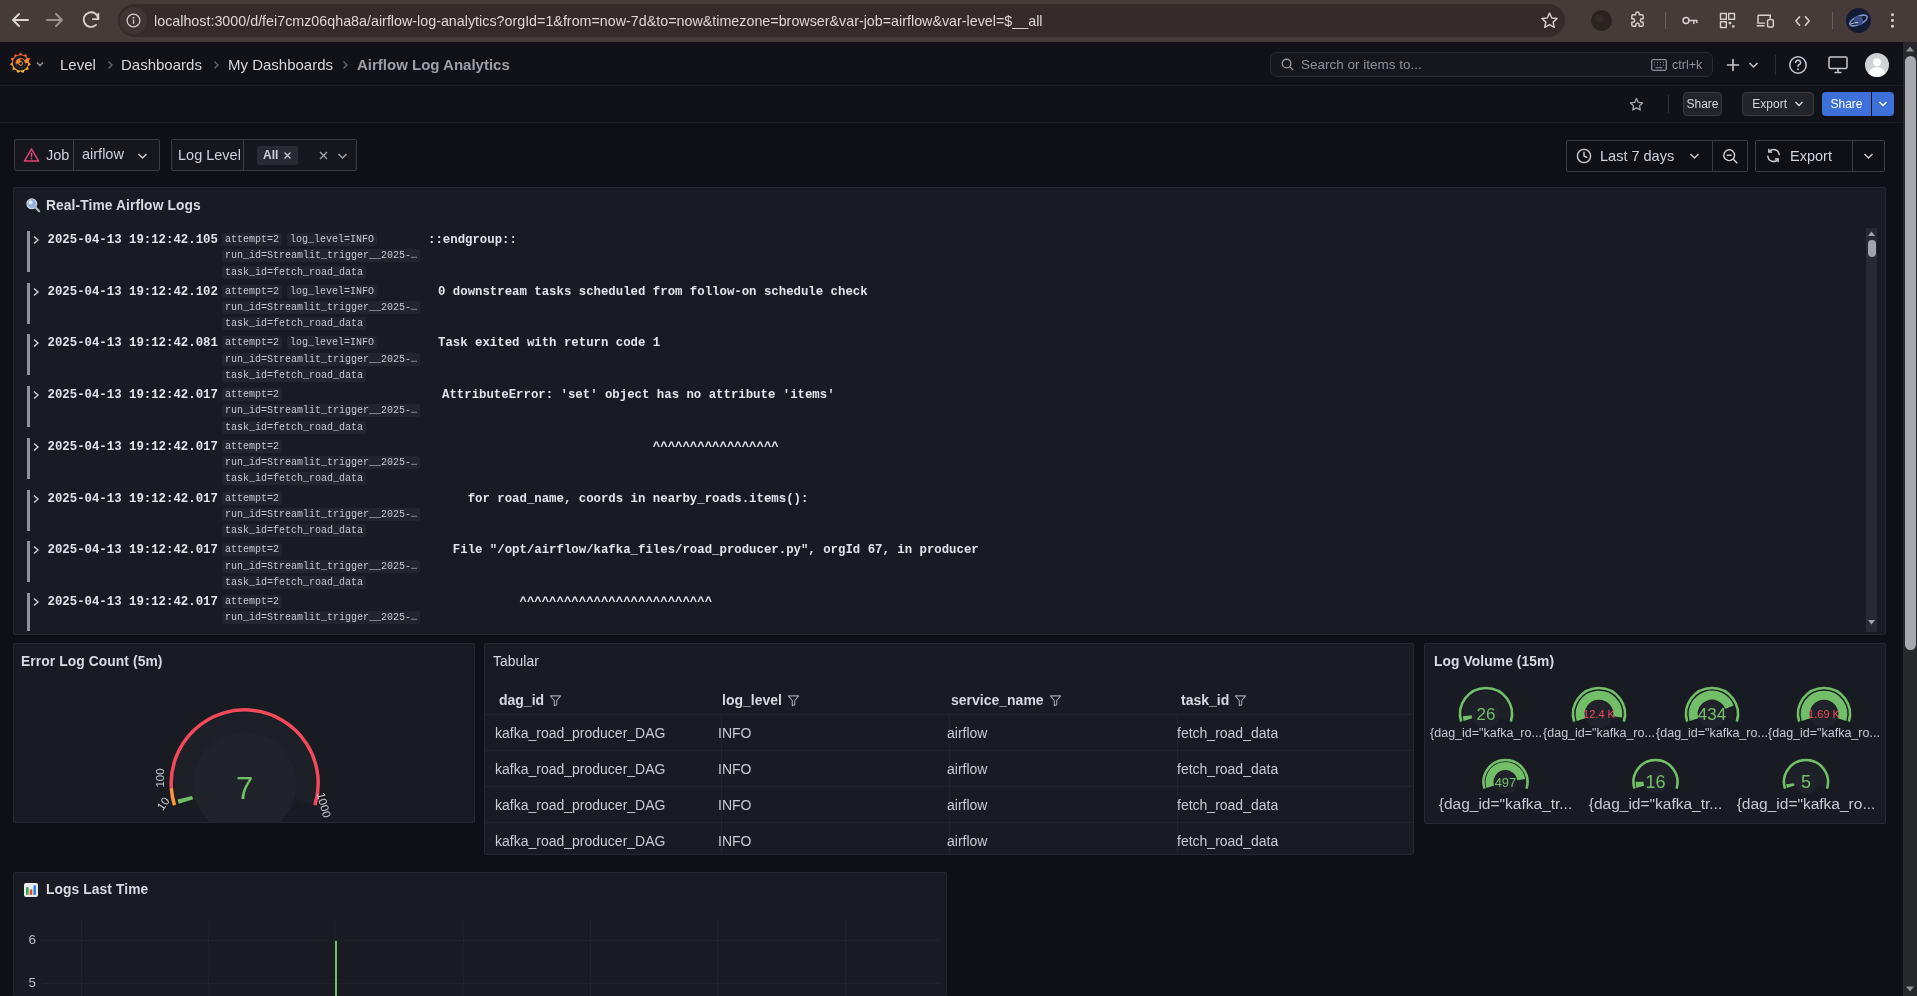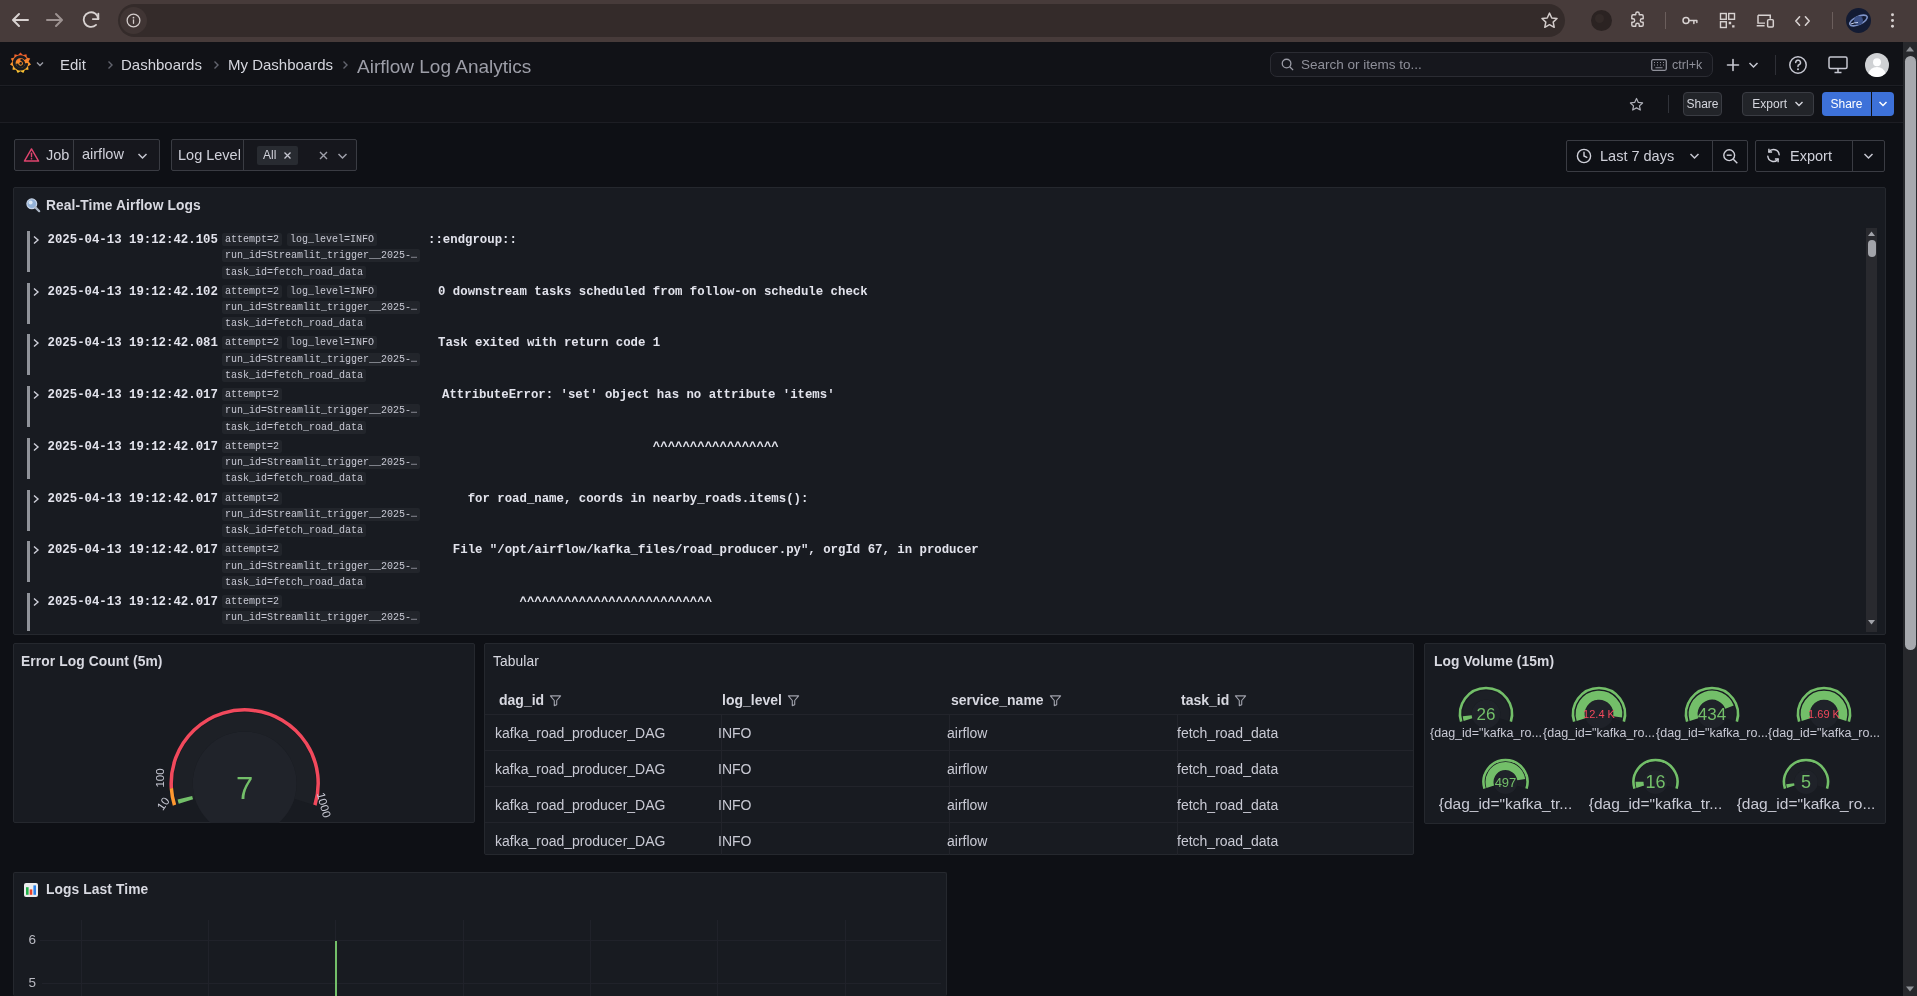--- a/index.html
+++ b/index.html
@@ -27,20 +27,21 @@
 <path d="M20 11a8 8 0 1 0-2.5 6.4" stroke="#d8d2d1" stroke-width="2" fill="none" stroke-linecap="round"></path>
 <path d="M20 5v6h-6" fill="none" stroke="#d8d2d1" stroke-width="2" stroke-linecap="round" stroke-linejoin="round"></path>
     </svg>
 <div class="abs" style="left:118px;top:4px;width:1447px;height:33px;border-radius:17px;background:#342b2a"></div>
 <div class="abs" style="left:120px;top:7px;width:27px;height:27px;border-radius:50%;background:#403534"></div>
 <svg class="abs" style="left:125px;top:12px" width="17" height="17" viewBox="0 0 24 24">
 <circle cx="12" cy="12" r="9" stroke="#d3cccb" stroke-width="1.8" fill="none"></circle>
 <path d="M12 11v5" stroke="#d3cccb" stroke-width="1.8" stroke-linecap="round"></path>
       <circle cx="12" cy="8" r="1.2" fill="#d3cccb"></circle>
     </svg>
+<div class="abs" style="left:154px;top:13px;font-size:14.3px;color:#ddd7d6;letter-spacing:0;white-space:nowrap">localhost:3000/d/fei7cmz06qha8a/airflow-log-analytics?orgId=1&amp;from=now-7d&amp;to=now&amp;timezone=browser&amp;var-job=airflow&amp;var-level=$__all</div>
 <svg class="abs" style="left:1539px;top:10px" width="21" height="21" viewBox="0 0 24 24">
 <path d="M12 3.5l2.6 5.6 6 .7-4.4 4.1 1.2 5.9-5.4-3-5.4 3 1.2-5.9L3.4 9.8l6-.7z" stroke="#d3cccb" stroke-width="1.7" fill="none" stroke-linejoin="round"></path>
     </svg>
 <div class="abs" style="left:1591px;top:10px;width:21px;height:21px;border-radius:50%;background:#2b2322"></div>
 <div class="abs" style="left:1595px;top:14px;width:9px;height:9px;border-radius:50%;background:#332a28"></div>
 <svg class="abs" style="left:1627px;top:10px" width="21" height="21" viewBox="0 0 24 24">
 <path d="M10 4.2a2 2 0 0 1 4 0V5.5h3A1.5 1.5 0 0 1 18.5 7v3h-1.3a2 2 0 0 0 0 4h1.3v3a1.5 1.5 0 0 1-1.5 1.5h-3v-1.3a2 2 0 0 0-4 0v1.3H7A1.5 1.5 0 0 1 5.5 17v-3h1.3a2 2 0 0 0 0-4H5.5V7A1.5 1.5 0 0 1 7 5.5h3z" stroke="#d8d2d1" stroke-width="1.6" fill="none" stroke-linejoin="round"></path>
     </svg>
 <div class="abs" style="left:1665px;top:12px;width:1px;height:17px;background:#6b5e5c"></div>
 <svg class="abs" style="left:1679px;top:10px" width="21" height="21" viewBox="0 0 24 24">
@@ -83,33 +84,33 @@
         </linearGradient>
       </defs>
 <path d="M11.5 1.5 L14 4 L17.5 3.2 L17.8 6.5 L21.2 7.6 L19.6 10.6 L22 13.4 L19.1 15.2 L19.5 18.7 L16 18.8 L14.3 22 L11.5 20.3 L8.7 22 L7 18.8 L3.5 18.7 L3.9 15.2 L1 13.4 L3.4 10.6 L1.8 7.6 L5.2 6.5 L5.5 3.2 L9 4 Z" fill="url(#glg)"></path>
 <path d="M16.6 8.2 a6.3 6.3 0 1 0 1.2 3.9" stroke="#181b20" stroke-width="2.7" fill="none"></path>
 <path d="M11.5 8.9 a3.5 3.5 0 0 1 3.5 3.5 a3.5 3.5 0 0 1 -3.5 3.5 a3.5 3.5 0 0 1 -3.4 -3.2" stroke="#181b20" stroke-width="2.2" fill="none"></path>
 <circle cx="11.7" cy="12.4" r="1.3" fill="#181b20"></circle>
     </svg>
 <svg class="abs" style="left:35px;top:59px" width="10" height="10" viewBox="0 0 10 10">
       <path d="M2 3.5l3 3 3-3" stroke="#9a9ba5" stroke-width="1.4" fill="none"></path>
     </svg>
-<div class="abs" style="left:60px;top:56px;font-size:15px;font-weight:500;color:#d5d6de;white-space:nowrap">Edit</div>
+<div class="abs" style="left:60px;top:56px;font-size:15px;font-weight:500;color:#d5d6de;white-space:nowrap">Level</div>
 <svg class="abs" style="left:104px;top:59px" width="12" height="12" viewBox="0 0 12 12">
       <path d="M4.5 2.5l3.5 3.5-3.5 3.5" stroke="#62646e" stroke-width="1.4" fill="none"></path>
     </svg>
 <div class="abs" style="left:121px;top:56px;font-size:15px;font-weight:500;color:#d5d6de;white-space:nowrap">Dashboards</div>
 <svg class="abs" style="left:210px;top:59px" width="12" height="12" viewBox="0 0 12 12">
       <path d="M4.5 2.5l3.5 3.5-3.5 3.5" stroke="#62646e" stroke-width="1.4" fill="none"></path>
     </svg>
 <div class="abs" style="left:228px;top:56px;font-size:15px;font-weight:500;color:#d5d6de;white-space:nowrap">My Dashboards</div>
 <svg class="abs" style="left:339px;top:59px" width="12" height="12" viewBox="0 0 12 12">
       <path d="M4.5 2.5l3.5 3.5-3.5 3.5" stroke="#62646e" stroke-width="1.4" fill="none"></path>
     </svg>
-<div class="abs" style="left:357px;top:56px;font-size:19px;font-weight:400;color:#9d9ea8;white-space:nowrap">Airflow Log Analytics</div>
+<div class="abs" style="left:357px;top:56px;font-size:15px;font-weight:700;color:#9d9ea8;white-space:nowrap">Airflow Log Analytics</div>
 <div class="abs" style="left:1270px;top:52px;width:443px;height:25px;background:#16171d;border:1px solid #2b2c33;border-radius:7px"></div>
 <svg class="abs" style="left:1280px;top:57px" width="15" height="15" viewBox="0 0 16 16">
       <circle cx="7" cy="7" r="4.6" stroke="#9a9ba5" stroke-width="1.4" fill="none"></circle>
       <path d="M10.4 10.4L14 14" stroke="#9a9ba5" stroke-width="1.4"></path>
     </svg>
 <div class="abs" style="left:1301px;top:57px;font-size:13.5px;color:#8f909a;white-space:nowrap">Search or items to...</div>
 <svg class="abs" style="left:1651px;top:59px" width="16" height="12" viewBox="0 0 16 12">
       <rect x="0.7" y="0.7" width="14.6" height="10.6" rx="1.5" stroke="#8f909a" stroke-width="1.3" fill="none"></rect>
       <path d="M3 3.5h1M6 3.5h1M9 3.5h1M12 3.5h1M3 6h1M6 6h1M9 6h1M12 6h1M4.5 8.7h7" stroke="#8f909a" stroke-width="1.1"></path>
     </svg>
@@ -159,21 +160,21 @@
     </svg>
 <div class="abs vlab" style="left:46px;top:147px">Job</div>
 <div class="abs" style="left:82px;top:146px;font-size:14.5px;color:#d0d1da">airflow</div>
 <svg class="abs" style="left:137px;top:152px" width="11" height="9" viewBox="0 0 11 9">
       <path d="M1.5 2l4 4 4-4" stroke="#c6c7d1" stroke-width="1.5" fill="none"></path>
     </svg>
 <div class="abs" style="left:171px;top:139px;width:186px;height:32px;border:1px solid #3a3c43;border-radius:2px;background:#16171d"></div>
 <div class="abs" style="left:243px;top:139px;width:1px;height:32px;background:#3a3c43"></div>
 <div class="abs vlab" style="left:178px;top:147px">Log Level</div>
 <div class="abs" style="left:257px;top:146px;width:41px;height:19px;background:#282b31;border-radius:2px"></div>
-<div class="abs" style="left:263px;top:148px;font-size:12px;font-weight:400;color:#d0d1da">All</div>
+<div class="abs" style="left:263px;top:148px;font-size:12px;font-weight:700;color:#d0d1da">All</div>
 <svg class="abs" style="left:283px;top:151px" width="9" height="9" viewBox="0 0 9 9">
       <path d="M1.5 1.5l6 6M7.5 1.5l-6 6" stroke="#c6c7d1" stroke-width="1.3"></path>
     </svg>
 <svg class="abs" style="left:318px;top:150px" width="11" height="11" viewBox="0 0 11 11">
       <path d="M2 2l7 7M9 2l-7 7" stroke="#9fa0aa" stroke-width="1.4"></path>
     </svg>
 <svg class="abs" style="left:337px;top:152px" width="11" height="9" viewBox="0 0 11 9">
       <path d="M1.5 2l4 4 4-4" stroke="#9fa0aa" stroke-width="1.5" fill="none"></path>
     </svg>
 <div class="abs" style="left:1566px;top:140px;width:182px;height:32px;border:1px solid #3a3c43;border-radius:2px"></div>

